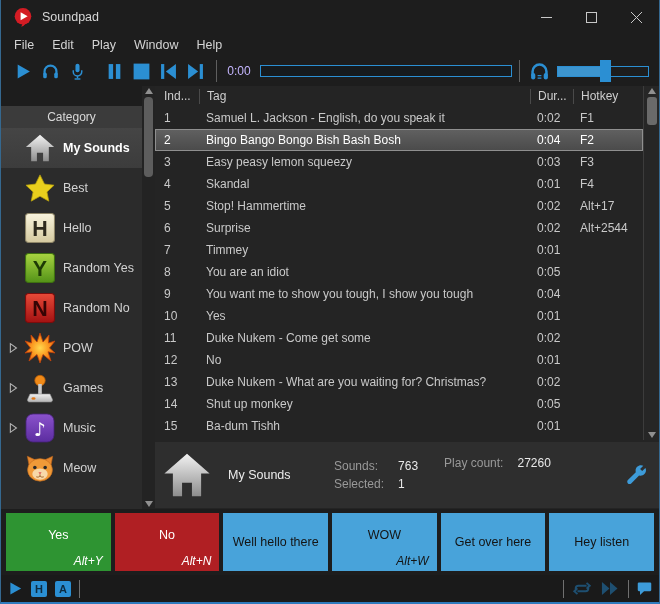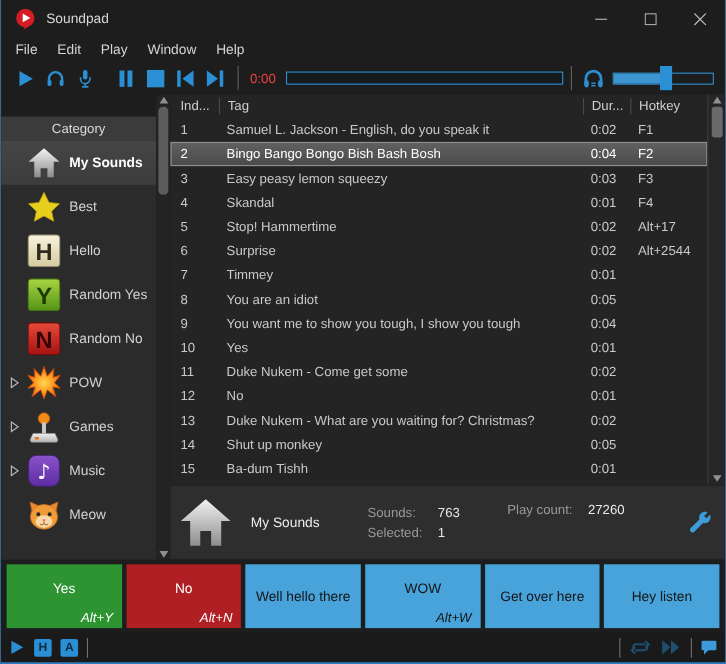--- a/index.html
+++ b/index.html
@@ -19,21 +19,21 @@
   .win-btn{ width:45px; height:100%; display:flex; align-items:center; justify-content:center; color:#c8c8c8; }
   .win-btn svg{ width:11px; height:11px; }
   
   .menubar{ height:22px; display:flex; align-items:center; padding-left:4px; flex:none; }
   .menu-item{ color:#d4d4d4; font-size:12.5px; padding:2px 9px; }
   
   .toolbar{ height:30px; display:flex; align-items:center; padding:0 9px; flex:none; }
   .tb-btn{ width:27px; height:24px; display:flex; align-items:center; justify-content:center; color:#2b8fd3; flex:none; }
   .tb-btn svg{ width:17px; height:17px; }
   .tb-sep{ width:1px; height:22px; background:#5f5f5f; margin:0 7px; flex:none; }
-  .tb-time{ color:#ef4444; font-size:12px; width:30px; text-align:center; flex:none; }
+  .tb-time{ color:#c4b5fd; font-size:12px; width:30px; text-align:center; flex:none; }
   .progress{ width:252px; height:12px; border:1px solid #2b8fd3; background:#161a1d; margin-left:6px; flex:none; }
   .vol-icon{ width:24px; height:22px; color:#2b8fd3; display:flex; align-items:center; justify-content:center; flex:none; }
   .vol-icon svg{ width:21px; height:19px; }
   .volume{ position:relative; width:92px; height:24px; margin-left:6px; flex:none; }
   .vol-track{ position:absolute; left:0; right:0; top:7px; height:11px; border:1px solid #2b8fd3; }
   .vol-fill{ position:absolute; left:1px; top:8px; height:9px; width:52%; background:#3d95cf; }
   .vol-handle{ position:absolute; top:1px; left:calc(52% - 5px); width:11px; height:22px; background:#2b8fd3; }
   
   .main{ flex:1; display:flex; min-height:0; }
   .sidebar{ width:141px; background:#2b2b2b; display:flex; flex-direction:column; flex:none;margin-top:20px; }
@@ -70,21 +70,21 @@
   .table-scroll{ width:16px; background:#262626; border-left:1px solid #3c3c3c; display:flex; flex-direction:column; align-items:center; padding:2px 0; flex:none; }
   .table-scroll .scroll-thumb{ width:10px; height:28px; background:#6a6a6a; border-radius:3px; }
   
   .info-panel{ height:66px; margin-top:2px; background:#2e2e2e; display:flex; align-items:center; padding:0 12px 0 8px; flex:none; }
   .ip-iconwrap{ width:48px; height:46px; flex:none; }
   .ip-iconwrap svg{ width:48px; height:46px; }
   .ip-name{ color:#ececec; font-size:12.5px; margin-left:17px; width:106px; flex:none; }
   .ip-grid{ display:grid; grid-template-columns:auto auto; column-gap:14px; row-gap:4px; font-size:12px; flex:none; }
   .ip-label{ color:#999999; }
   .ip-value{ color:#e9e9e9; }
-  .ip-grid2{ margin-left:43px; align-self:center; }
+  .ip-grid2{ margin-left:26px; align-self:center; }
   .ip-wrench{ margin-left:auto; width:22px; height:22px; flex:none; }
   .ip-wrench svg{ width:22px; height:22px; }
   
   .sound-buttons{ height:66px; display:flex; gap:4px; padding:4px 5px; background:#1d1d1d; flex:none; }
   .sound-btn{ flex:1; position:relative; display:flex; flex-direction:column; align-items:center; justify-content:center; font-size:12.5px; }
   .sound-btn.has-hotkey{ justify-content:flex-start; }
   .sound-btn.has-hotkey .sb-btn-label{ margin-top:15px; }
   .sb-btn-hotkey{ position:absolute; right:8px; bottom:3px; font-style:italic; font-size:12px; }
   
   .statusbar{ height:27px; background:#1a1a1a; display:flex; align-items:center; padding:0 7px; gap:8px; flex:none; }

